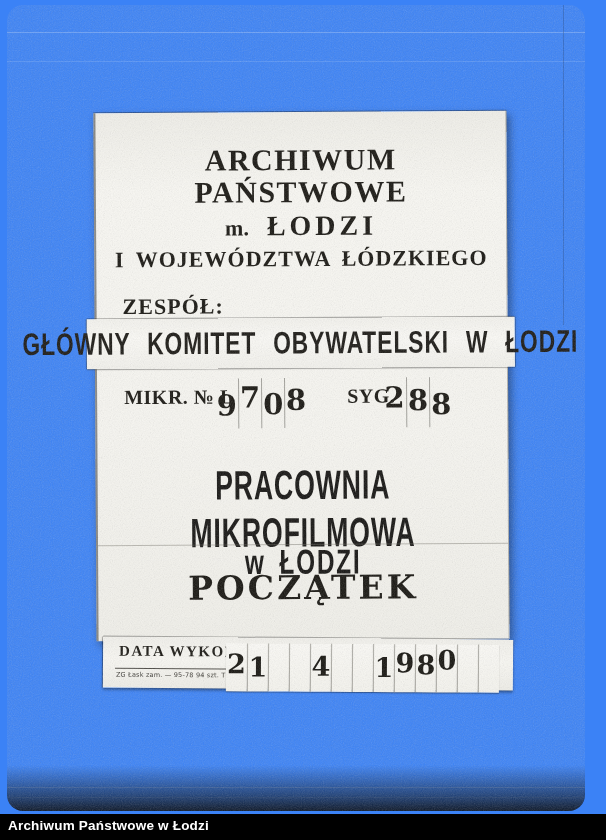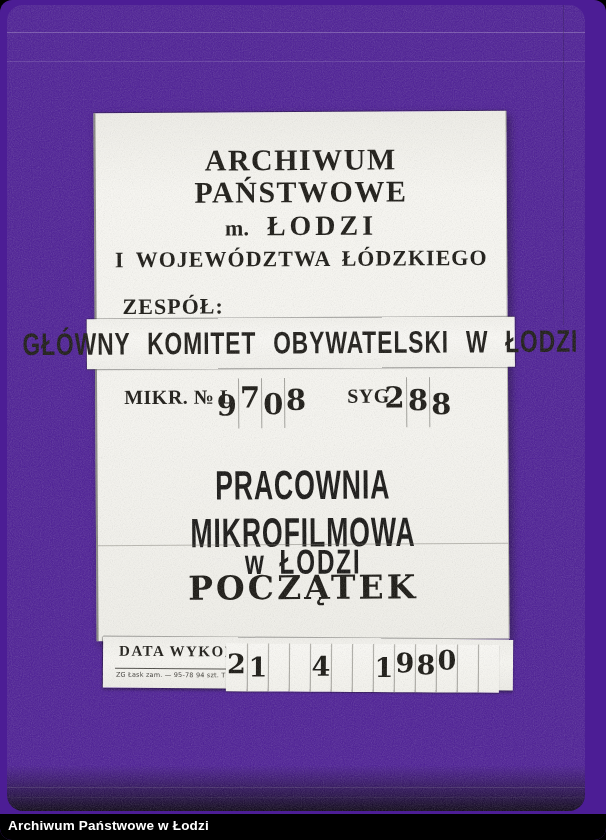--- a/index.html
+++ b/index.html
@@ -1,18 +1,18 @@
 <!DOCTYPE html>
 <html><head>
 <meta charset="utf-8">
 <style>
   html,body { margin:0; padding:0; background:#000; }
   #stage {
     position:relative; width:606px; height:840px; overflow:hidden;
-    background:#4c1d95; font-family:"Liberation Serif", serif;border-radius:12px;
+    background:#3b82f6; font-family:"Liberation Serif", serif;
   }
   
   .film {
     position:absolute; left:7px; top:5px; width:578px; height:806px;
     border-radius:16px; overflow:hidden;
     background:
       radial-gradient(140px 55px at 2% 0%, rgba(0,0,0,0.85), rgba(0,0,0,0) 70%),
       radial-gradient(160px 40px at 22% -2%, rgba(0,0,0,0.45), rgba(0,0,0,0) 75%),
       radial-gradient(45% 22% at 88% 4%, rgba(255,255,255,0.30), rgba(255,255,255,0) 70%),
       radial-gradient(55% 40% at 6% 52%, rgba(22,22,20,0.45), rgba(22,22,20,0) 70%),

